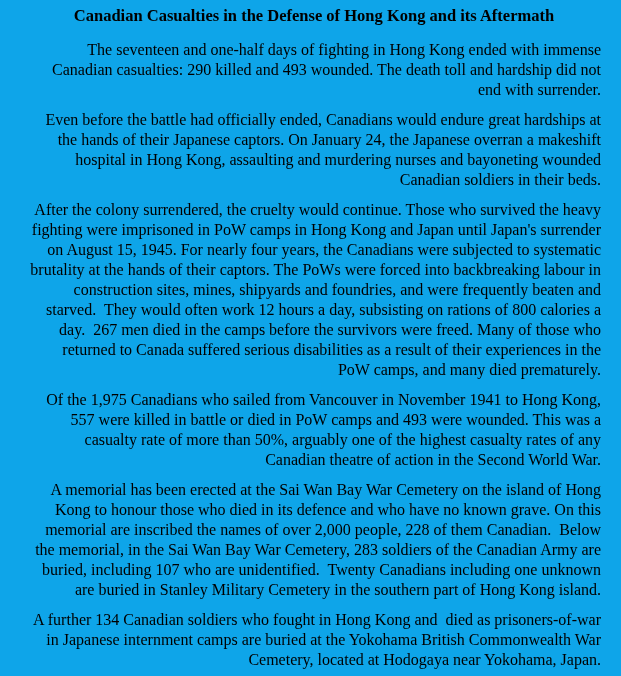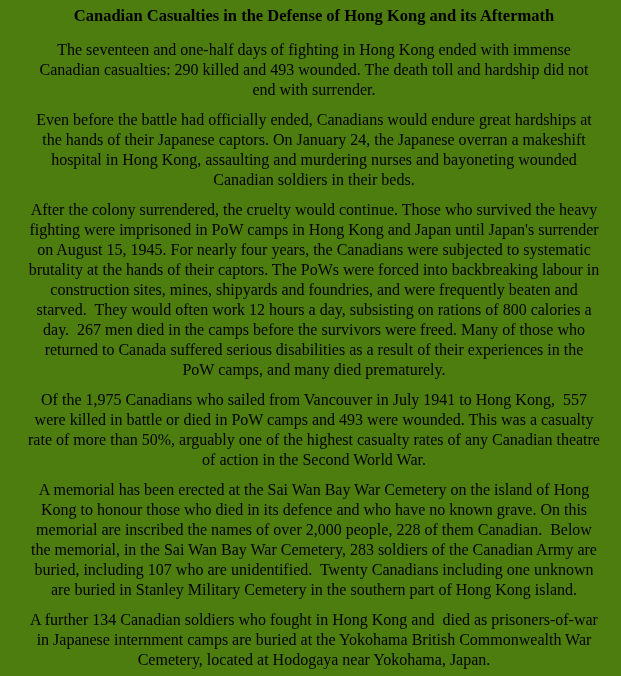--- a/index.html
+++ b/index.html
@@ -6,52 +6,52 @@
     margin: 0;
     padding: 0;
     background: #ffffff;
   }
   .page {
     width: 621px;
     height: 676px;
     box-sizing: border-box;
     padding: 6px 20px 10px 27px;
     overflow: hidden;
-    background: #4d7c0f;
+    background: #0ea5e9;
     color: #000000;
     font-family: "Liberation Serif", "DejaVu Serif", serif;
     font-size: 16px;
     line-height: 20px;
   }
   .doc-title {
     font-weight: bold;
     text-align: center;
     margin: 0 0 14px 0;
     white-space: pre-wrap;
     font-size: 16.5px;
   }
   .para {
     margin: 10px 0;
     white-space: pre-wrap;
-    text-align: center;
+    text-align: right;
   }
   .para:last-child {
     margin-bottom: 17px;
   }
 </style>
 </head>
 <body>
 
 <div class="page">
   <p class="doc-title">Canadian Casualties in the Defense of Hong Kong and its Aftermath</p>
 
   <p class="para">The seventeen and one-half days of fighting in Hong Kong ended with immense Canadian casualties: 290 killed and 493 wounded. The death toll and hardship did not end with surrender.</p>
 
   <p class="para">Even before the battle had officially ended, Canadians would endure great hardships at the hands of their Japanese captors. On January 24, the Japanese overran a makeshift hospital in Hong Kong, assaulting and murdering nurses and bayoneting wounded Canadian soldiers in their beds.</p>
 
   <p class="para">After the colony surrendered, the cruelty would continue. Those who survived the heavy fighting were imprisoned in PoW camps in Hong Kong and Japan until Japan's surrender on August 15, 1945. For nearly four years, the Canadians were subjected to systematic brutality at the hands of their captors. The PoWs were forced into backbreaking labour in construction sites, mines, shipyards and foundries, and were frequently beaten and starved.  They would often work 12 hours a day, subsisting on rations of 800 calories a day.  267 men died in the camps before the survivors were freed. Many of those who returned to Canada suffered serious disabilities as a result of their experiences in the PoW camps, and many died prematurely.</p>
 
-  <p class="para">Of the 1,975 Canadians who sailed from Vancouver in July 1941 to Hong Kong,  557 were killed in battle or died in PoW camps and 493 were wounded. This was a casualty rate of more than 50%, arguably one of the highest casualty rates of any Canadian theatre of action in the Second World War.</p>
+  <p class="para">Of the 1,975 Canadians who sailed from Vancouver in November 1941 to Hong Kong,  557 were killed in battle or died in PoW camps and 493 were wounded. This was a casualty rate of more than 50%, arguably one of the highest casualty rates of any Canadian theatre of action in the Second World War.</p>
 
   <p class="para">A memorial has been erected at the Sai Wan Bay War Cemetery on the island of Hong Kong to honour those who died in its defence and who have no known grave. On this memorial are inscribed the names of over 2,000 people, 228 of them Canadian.  Below the memorial, in the Sai Wan Bay War Cemetery, 283 soldiers of the Canadian Army are buried, including 107 who are unidentified.  Twenty Canadians including one unknown are buried in Stanley Military Cemetery in the southern part of Hong Kong island.</p>
 
   <p class="para">A further 134 Canadian soldiers who fought in Hong Kong and  died as prisoners-of-war in Japanese internment camps are buried at the Yokohama British Commonwealth War Cemetery, located at Hodogaya near Yokohama, Japan.</p>
 </div>
 
 </body></html>

